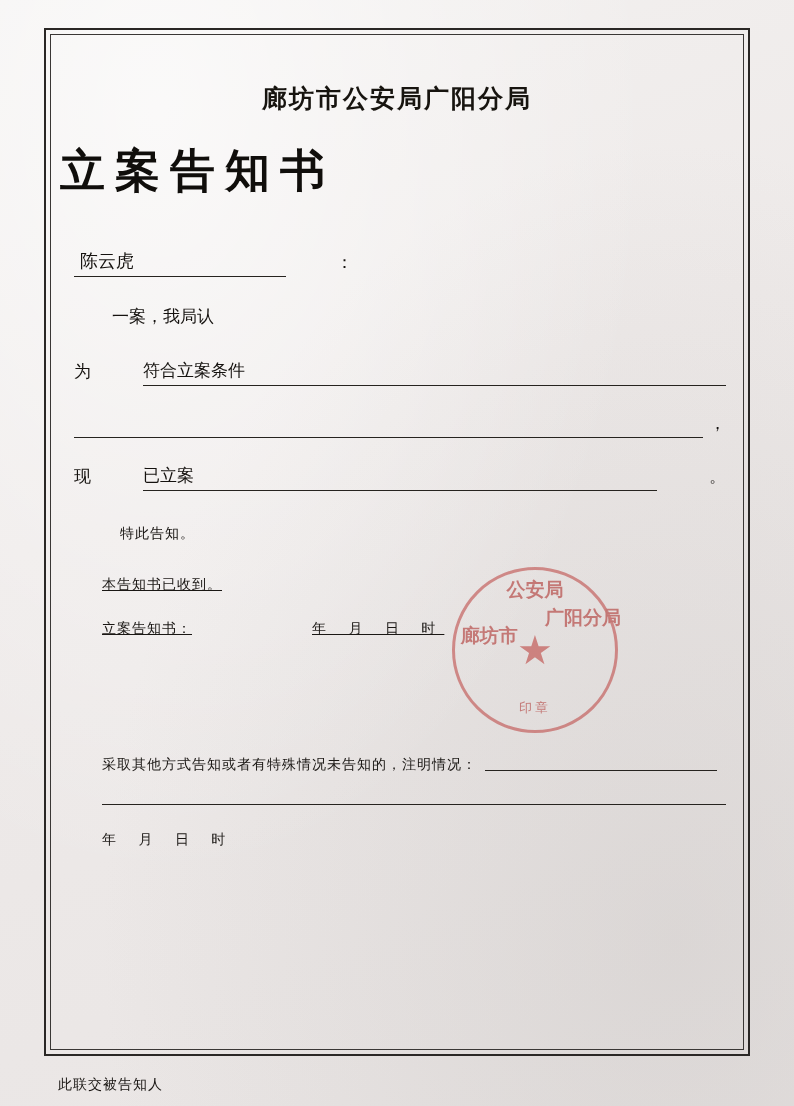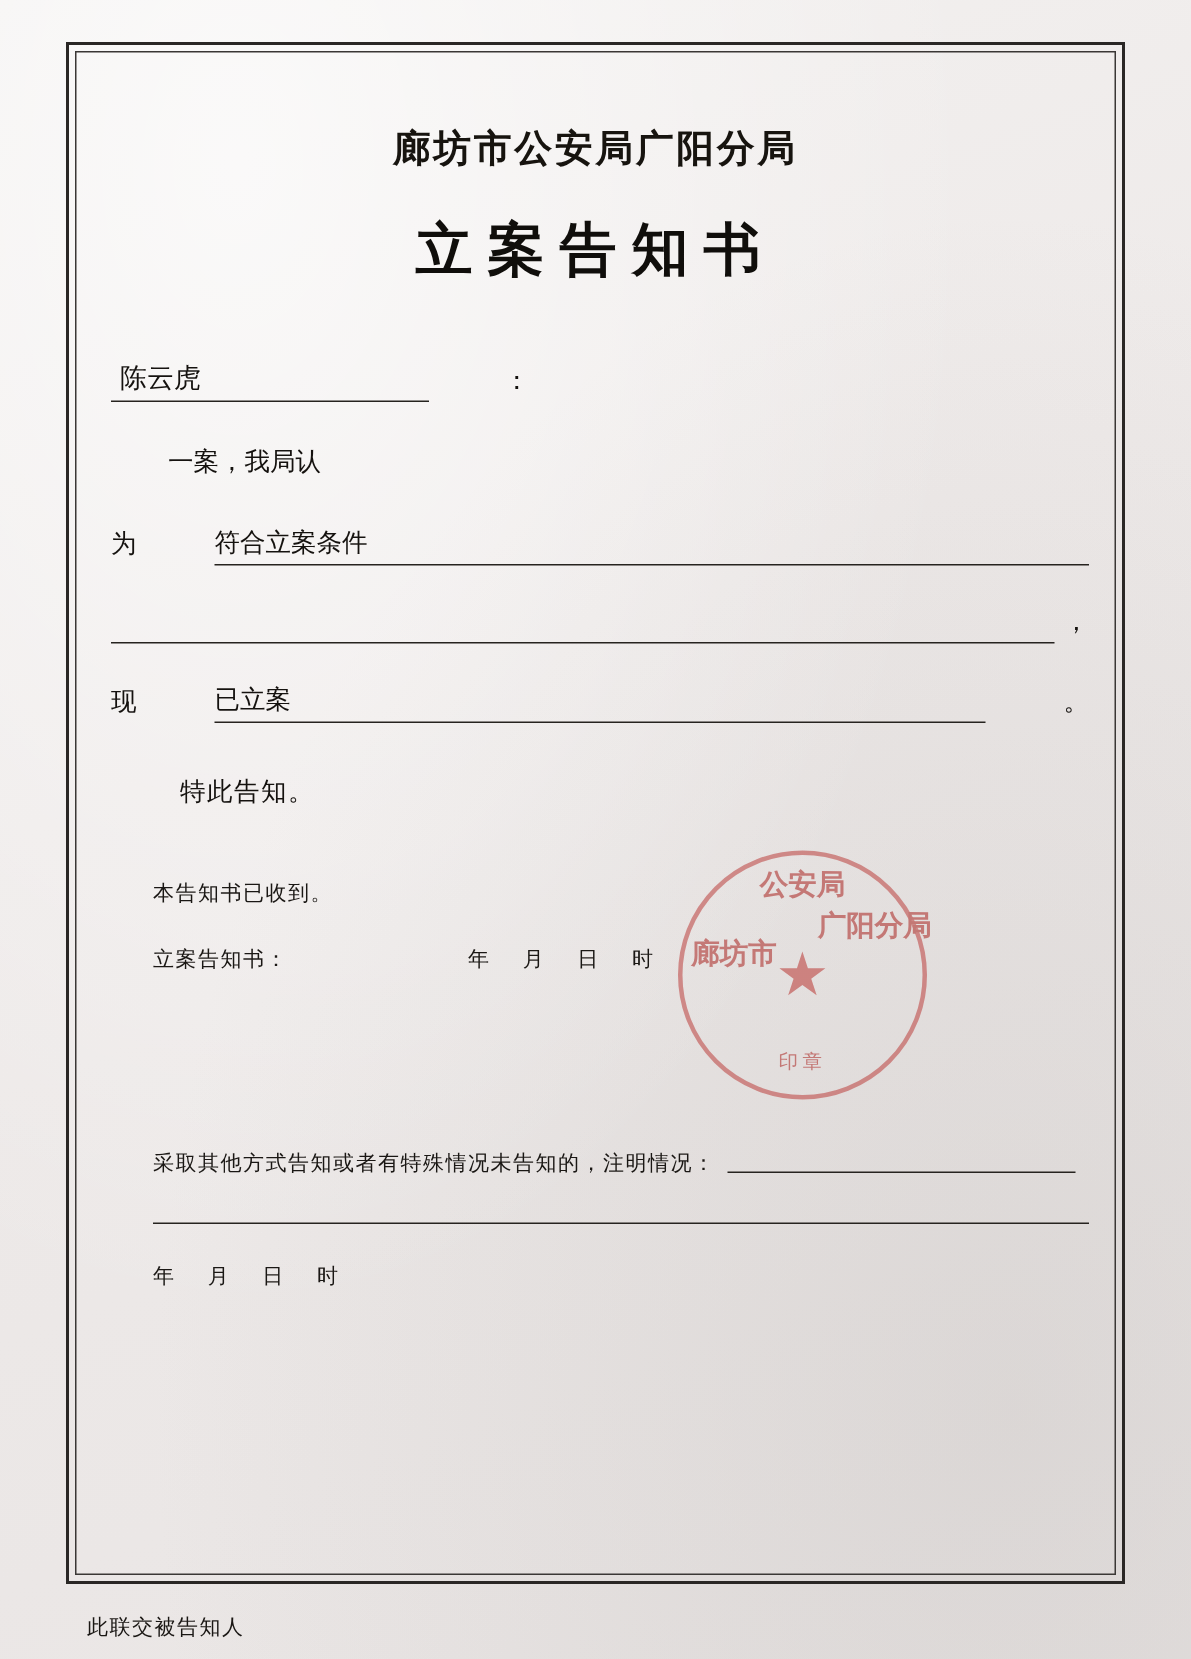--- a/index.html
+++ b/index.html
@@ -56,24 +56,24 @@
   .org-title {
     text-align: center;
     margin-top: 38px;
     font-family: "DejaVu Serif", serif;
     font-size: 25px;
     font-weight: 700;
     letter-spacing: 2px;
     color: #17140f;
   }
   .doc-title {
-    text-align: center;
+    text-align: left;
     margin-top: 26px;
     font-family: "DejaVu Serif", serif;
-    font-size: 38px;
+    font-size: 45px;
     font-weight: 700;
     letter-spacing: 10px;
     color: #100e0b;
   }
   .body-block {
     margin-top: 48px;
     padding-left: 14px;
     padding-right: 8px;
     font-family: "DejaVu Sans", sans-serif;
     color: #15120f;
@@ -139,40 +139,41 @@
     margin-bottom: 26px;
     font-size: 17px;
   }
   .trailing-punct {
     padding-bottom: 3px;
     padding-left: 6px;
   }
   .notice {
     margin-top: 34px;
     padding-left: 46px;
-    font-size: 17px;
+    font-size: 14px;
     font-family: "DejaVu Sans", sans-serif;
     color: #15120f;
     letter-spacing: 1px;
   }
   .date-line {
     margin-top: 92px;
     text-align: right;
     padding-right: 14px;
     font-size: 20px;
     font-family: "DejaVu Sans", sans-serif;
     letter-spacing: 2px;
     color: #15120f;
   }
   .receipt-block {
-    margin-top: 48px;
+    margin-top: 33px;
     padding-left: 28px;
     font-size: 14px;
     font-family: "DejaVu Sans", sans-serif;
     color: #1a1714;
+    text-decoration: underline;
   }
   .receipt-line1 {
     letter-spacing: 1px;
     margin-bottom: 26px;
   }
   .sign-row {
     display: flex;
     align-items: flex-end;
     letter-spacing: 1px;
     margin-bottom: 10px;

